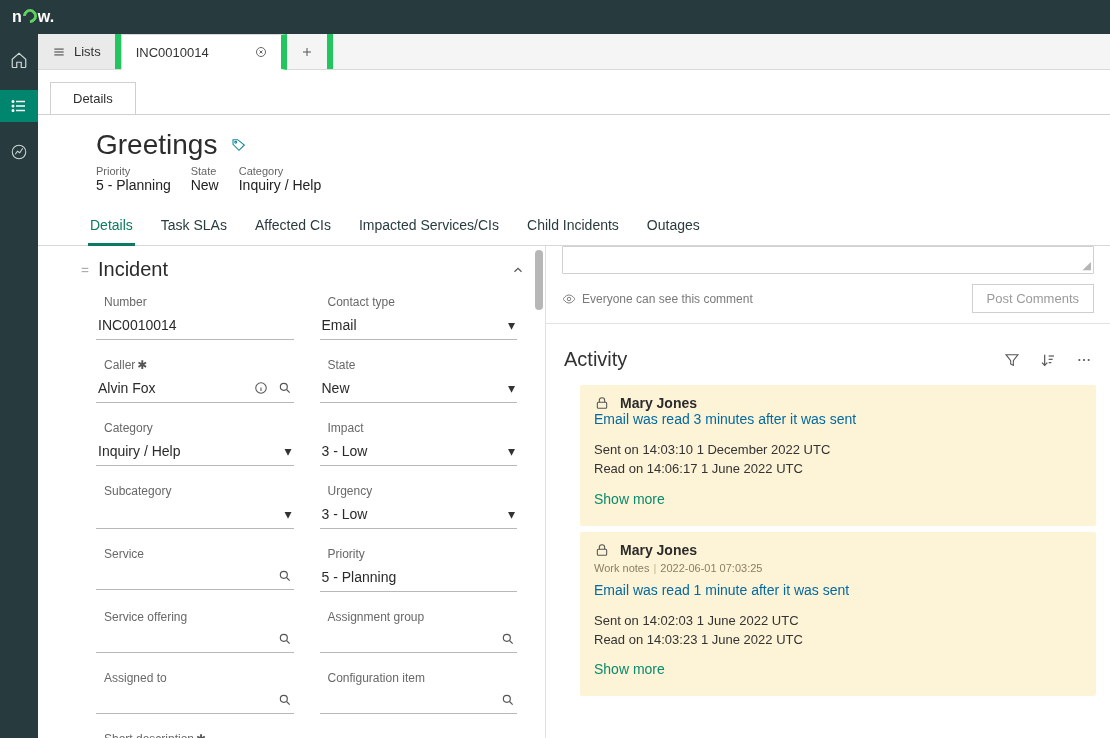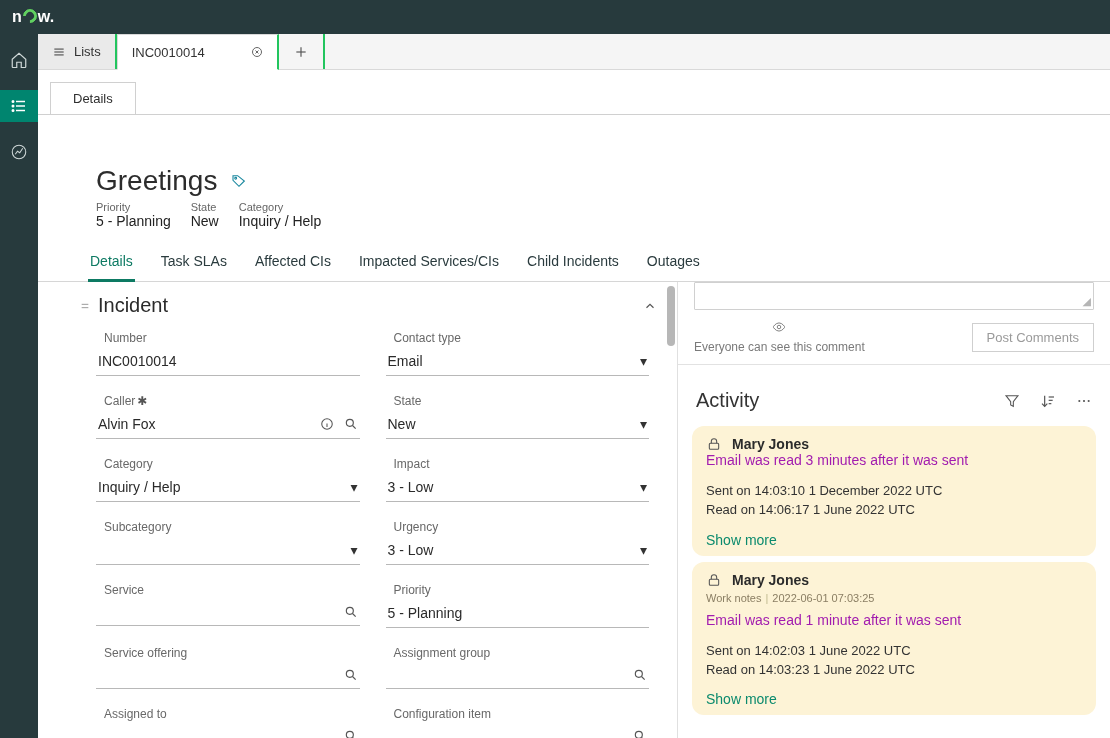--- a/index.html
+++ b/index.html
@@ -6,70 +6,70 @@
   body { font-family: -apple-system, BlinkMacSystemFont, "Segoe UI", Arial, sans-serif; font-size: 13px; color: #2e2e2e; background: #fff; width: 1110px; height: 738px; overflow: hidden; }
   .topbar { height: 34px; background: #273a3d; display: flex; align-items: center; padding-left: 12px; }
   .logo { color: #fff; font-weight: 600; font-size: 16px; display: flex; align-items: center; }
   .logo-circle { display:inline-block; width:14px; height:14px; border:3px solid #61d061; border-radius:50%; border-bottom-color:transparent; transform:rotate(45deg); margin: 0 1px 2px 1px; }
   .shell { display: flex; height: calc(738px - 34px); }
   .leftrail { width: 38px; background: #273a3d; display: flex; flex-direction: column; align-items: center; padding-top: 10px; gap: 14px; }
   .leftrail .rail-item { width: 38px; height: 32px; display:flex; align-items:center; justify-content:center; cursor:pointer; color:#cfd8d8; }
   .leftrail .rail-item.active { background:#00856f; color:#fff; }
   .main { flex: 1; display: flex; flex-direction: column; }
   .tabstrip { height: 36px; border-bottom: 1px solid #d9d9d9; background:#f5f5f5; display:flex; align-items:stretch; }
-  .tab { display:flex; align-items:center; gap:8px; padding:4px 14px; border-right:2px solid #22c55e; font-size:13px; color:#333; cursor:pointer; }
+  .tab { display:flex; align-items:center; gap:8px; padding:4px 14px; border-right:6px solid #22c55e; font-size:13px; color:#333; cursor:pointer; }
   .tab.lists { background:#eaeaea; }
   .tab.record { background:#fff; border-top:1px solid #d9d9d9; border-left:1px solid #d9d9d9; border-bottom:1px solid #fff; margin-bottom:-1px; }
   .tab .close { color:#666; }
   .tab.new { width:46px; justify-content:center; font-size:18px; color:#555; background:#f5f5f5;}
   .subtabstrip { padding: 12px 0 0 12px; }
   .subtab { display:inline-block; padding:8px 22px; border:1px solid #d0d0d0; border-bottom:none; background:#fff; font-size:13px; }
   .subtab-row { border-bottom:1px solid #d0d0d0; }
   .header { padding: 14px 0 4px 58px; }
-  .page-title { font-size: 28px; color:#2c2c2c; font-weight:400; display:flex; align-items:center; gap:14px;margin-top:36px;}
+  .page-title { font-size: 28px; color:#2c2c2c; font-weight:400; display:flex; align-items:center; gap:14px;}
   .tag-icon { color:#18879e; }
   .meta { display:flex; gap:20px; margin-top:4px; }
   .meta .lbl { font-size:11px; color:#666; }
   .meta .val { font-size:14px; color:#222; }
   .rec-tabs { display:flex; gap:24px; padding: 14px 0 0 50px; border-bottom:1px solid #d6d6d6; }
   .rec-tab { padding: 6px 2px 10px; font-size:14px; color:#2a3b3e; cursor:pointer; }
   .rec-tab.active { color:#0d7a63; border-bottom:3px solid #0d7a63; margin-bottom:-1px; font-weight:500;}
   .body { display:flex; flex:1; overflow:hidden; }
-  .form-pane { width:640px; border-right:1px solid #e0e0e0; overflow-y:auto; position:relative; }
+  .form-pane { width:508px; border-right:1px solid #e0e0e0; overflow-y:auto; position:relative; }
   .section-head { display:flex; align-items:center; justify-content:space-between; padding:12px 20px 4px 42px; }
   .section-head .title { font-size:20px; font-weight:500; color:#2a2a2a; }
   .section-head-wrap { display:flex; align-items:center; gap:8px; }
   .chev { color:#555; cursor:pointer; }
   .fields { display:grid; grid-template-columns: 1fr 1fr; column-gap: 26px; row-gap: 18px; padding: 10px 28px 20px 58px; }
   .field { }
   .field.full { grid-column: 1 / span 2; }
   .flabel { font-size:12px; color:#686868; margin-bottom:4px;margin-left:8px;}
   .flabel .req { color:#555; margin-left:2px; }
   .fcontrol { border-bottom:1px solid #b8b8b8; padding:4px 2px 6px 2px; font-size:14px; color:#2a2a2a; display:flex; align-items:center; justify-content:space-between; min-height:24px; }
   .fcontrol .icons { display:flex; gap:10px; color:#555; }
   .fcontrol .caret { color:#333; }
   .scroll-thumb { position:absolute; right:2px; top:4px; width:8px; height:60px; background:#b7b7b7; border-radius:4px;}
   .right-pane { flex:1; display:flex; flex-direction:column; overflow:hidden;}
   .comment-box { border:1px solid #d0d0d0; margin: 0 16px 8px 16px; height:28px; border-radius:1px; position:relative; }
   .comment-box .resize { position:absolute; right:2px; bottom:1px; color:#b5b5b5; font-size:11px; }
   .comment-row { display:flex; align-items:center; justify-content:space-between; padding: 2px 16px 10px 16px; font-size:12px; color:#7a7a7a; }
-  .comment-row .left { display:flex; align-items:center; gap:6px;flex-direction:column; }
+  .comment-row .left { display:flex; align-items:center; gap:6px; }
   .post-btn { border:1px solid #cfcfcf; background:#fff; color:#9a9a9a; padding:6px 14px; font-size:13px; cursor:default;}
   .divider { height:1px; background:#e2e2e2; margin: 0 0 18px 0;}
   .activity-head { display:flex; align-items:center; justify-content:space-between; padding: 6px 18px 14px 18px; }
   .activity-head h2 { font-size:20px; font-weight:400; color:#333; }
   .activity-head .tools { display:flex; gap:20px; color:#555; }
   .notes { padding: 0 14px; display:flex; flex-direction:column; gap:6px;}
-  .note { background:#fdf3d6; border-radius:12px; padding:10px 14px 8px 14px; }
+  .note { background:#fdf3d6; border-radius:2px; padding:10px 14px 19px 14px;margin-left:20px; }
   .note-head { display:flex; align-items:center; gap:10px; }
   .lock-icon { color:#555; }
   .author { font-weight:600; font-size:14px; color:#2b2b2b; }
   .note-sub { font-size:11px; color:#8a7e63; margin:4px 0 8px 0; }
   .note-sub .bar { color:#c0b990; margin:0 4px; }
-  .note-body { font-size:14px; color:#a21caf; margin-bottom:14px;}
+  .note-body { font-size:14px; color:#0369a1; margin-bottom:14px;}
   .note-lines { font-size:13px; color:#333; line-height:1.45; }
   .show-more { color:#0b8a6d; font-size:14px; margin-top:12px; cursor:pointer;}
   svg { display:block; }
 </style>
 </head>
 <body>
 
 <div class="topbar">
   <span class="logo">
     <span>n</span>

